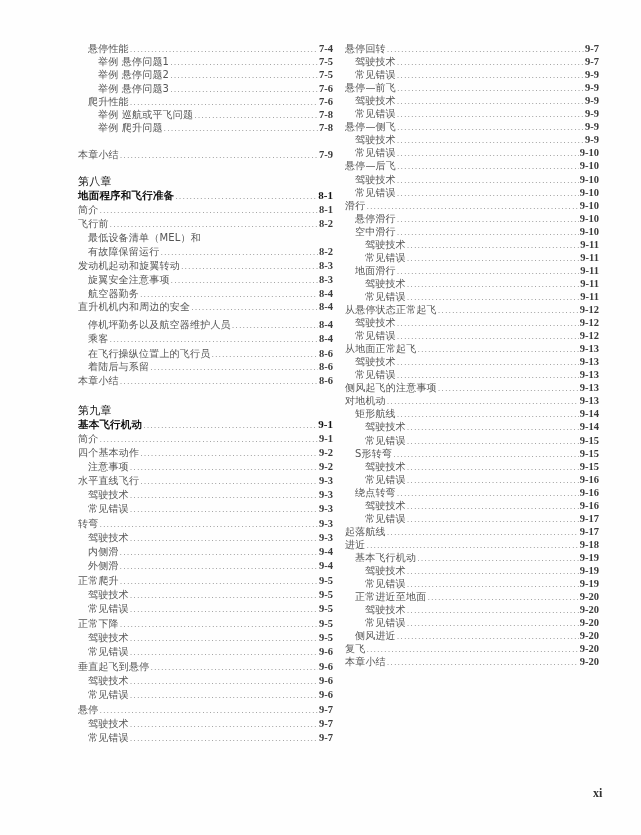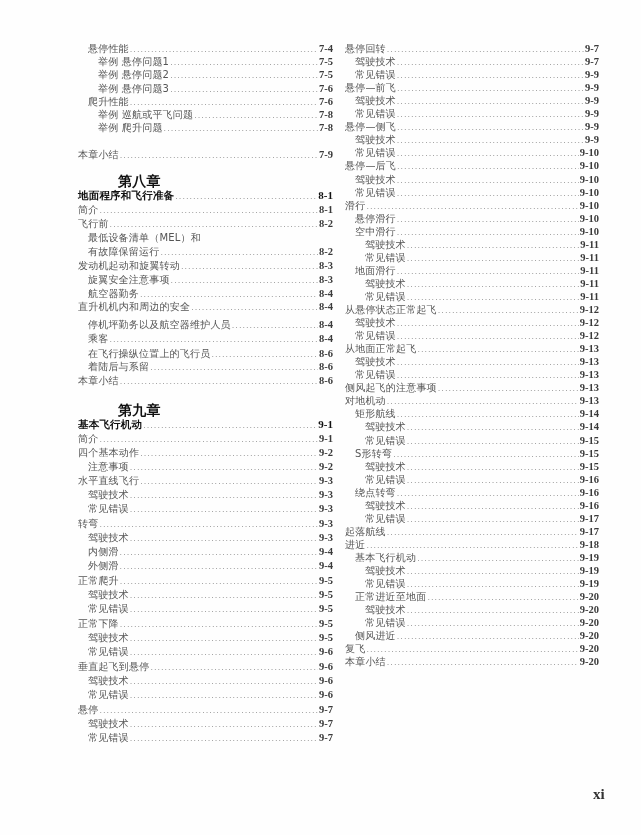--- a/index.html
+++ b/index.html
@@ -15,23 +15,23 @@
   .row .leader { flex: 1 1 auto; overflow: hidden; margin: 0 1px; color: #777; font-size: 8px; line-height: 11px;
                  letter-spacing: 1px; align-self: flex-end; height: 11px; }
   .row .leader::before { content: "................................................................................................................................................................"; }
   .row .page-num { flex: 0 0 auto; font-family: "Liberation Serif", "DejaVu Serif", serif; font-weight: bold;
                    font-size: 10.5px; color: #3a3a3a; }
   .row.l1 .label { padding-left: 0; }
   .row.l2 .label { padding-left: 10px; }
   .row.l3 .label { padding-left: 20px; }
   .row.heading .label { font-weight: bold; color: #111; font-size: 10.5px; }
   .row.heading .page-num { color: #111; font-size: 11px; }
-  .row.chapter .label { font-weight: bold; color: #111; font-size: 14px; margin-left: 40px; }
+  .row.chapter .label { font-weight: normal; color: #111; font-size: 11px; }
   .footer-num { position: absolute; left: 593px; top: 786px; font-family: "Liberation Serif", serif;
-                font-weight: bold; font-size: 15px; color: #333; }
+                font-weight: bold; font-size: 12px; color: #333; }
   .watermark { position: absolute; left: 478px; top: 797px; display: flex; align-items: center; gap: 4px;
                color: #b8b8b8; font-family: "DejaVu Sans", sans-serif; font-size: 15px; letter-spacing: 1px; }
   .watermark svg { display: block; }
 </style>
 </head>
 <body>
 
 <div class="page">
   <div class="col col-left" id="col-left">
       <div class="row l2" style="top: 42px;">

